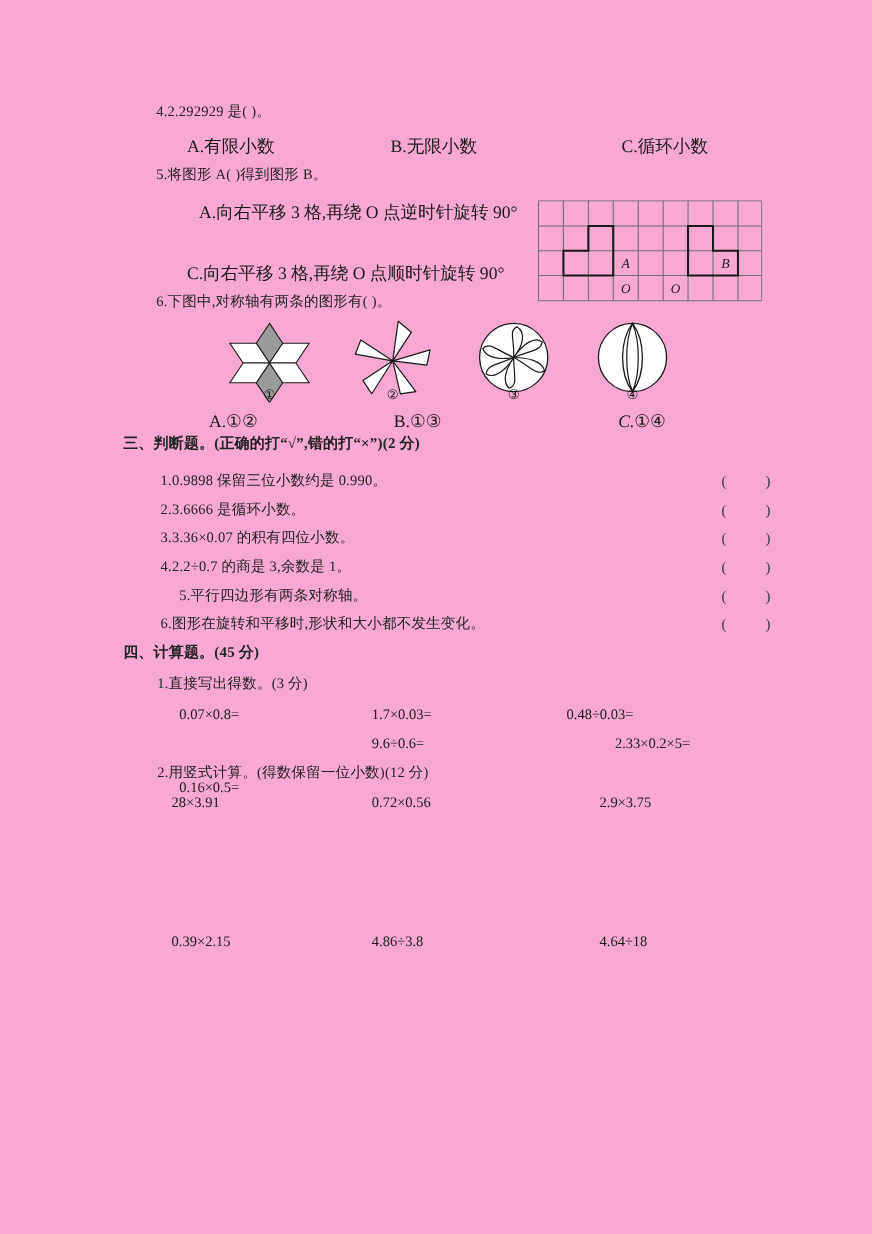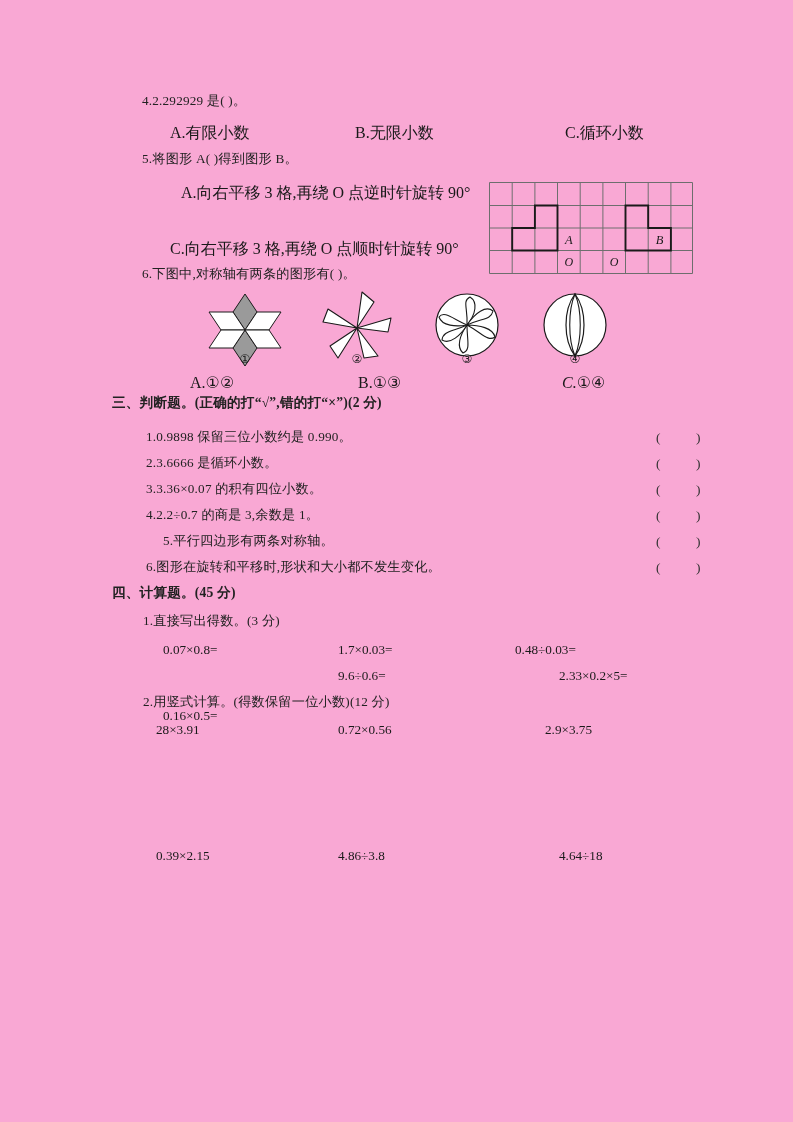--- a/index.html
+++ b/index.html
@@ -253,15 +253,15 @@
   <div class="calc-cell" style="left:515px; top:668px;margin-left:44px;">2.33×0.2×5=</div>
 
   <div class="row" style="left:143px; top:695px;">2.用竖式计算。(得数保留一位小数)(12 分)</div>
 
   <div class="calc-cell" style="left:156px; top:722px;">28×3.91</div>
   <div class="calc-cell" style="left:338px; top:722px;">0.72×0.56</div>
   <div class="calc-cell" style="left:545px; top:722px;">2.9×3.75</div>
 
   <div class="calc-cell" style="left:156px; top:848px;">0.39×2.15</div>
   <div class="calc-cell" style="left:338px; top:848px;">4.86÷3.8</div>
-  <div class="calc-cell" style="left:559px; top:848px;">4.64÷18</div>
+  <div class="calc-cell" style="left:545px; top:848px;">4.64÷18</div>
 
 </div>
 
 </body></html>

